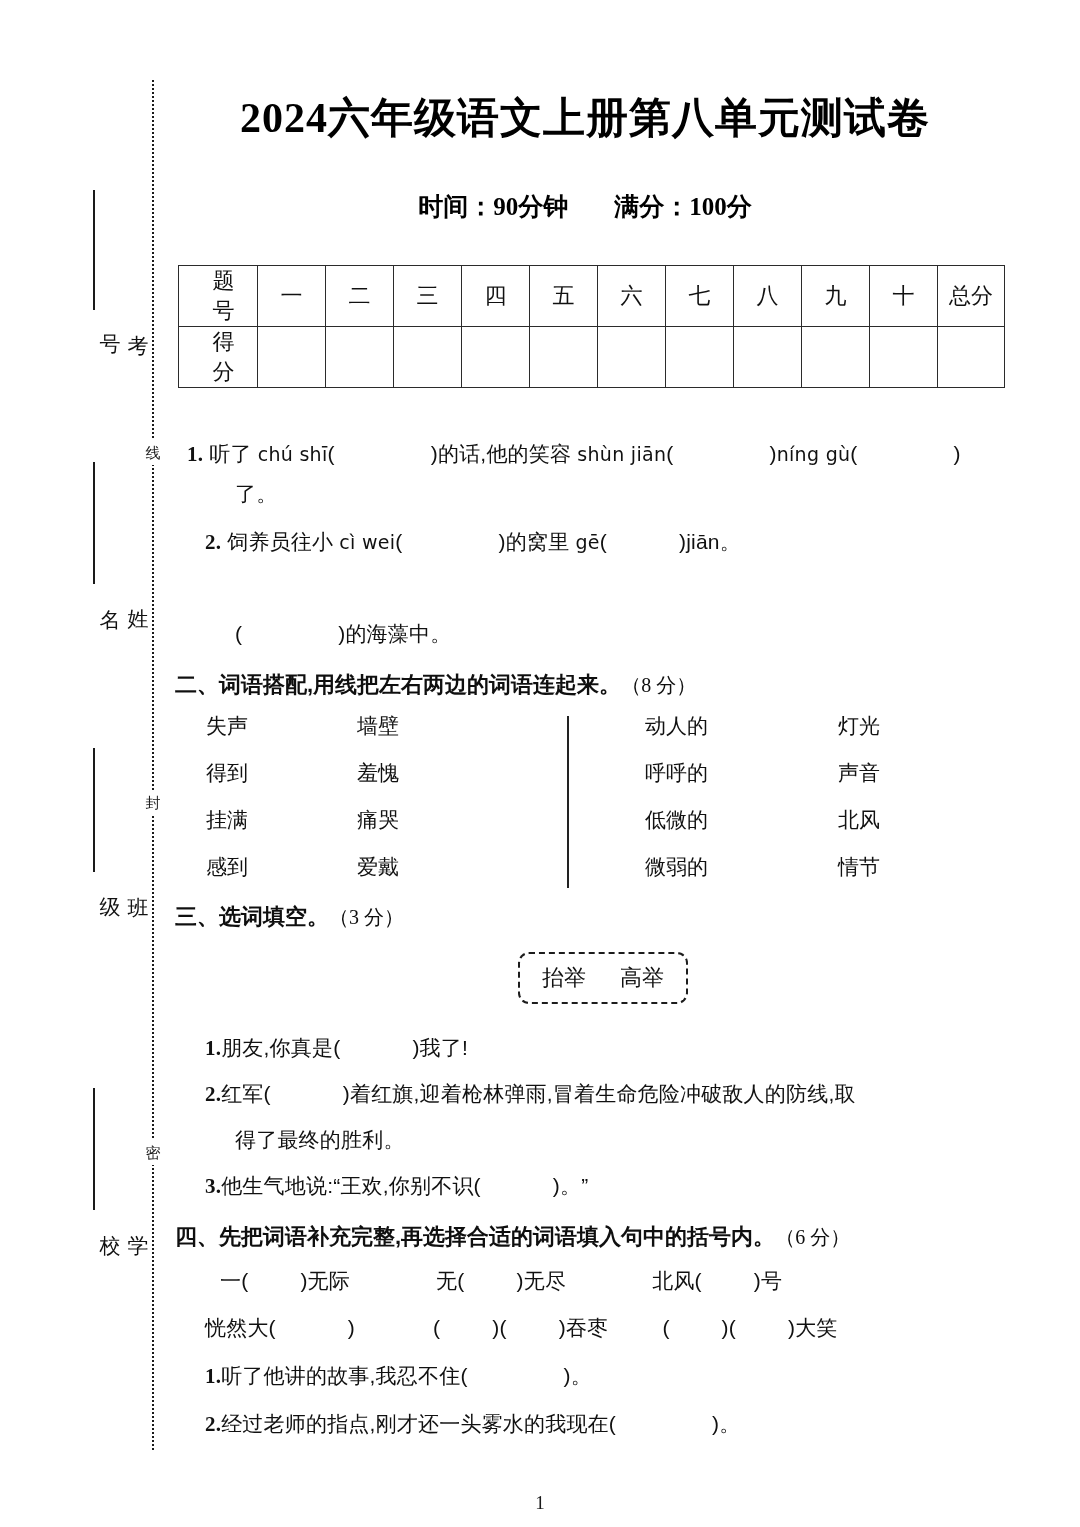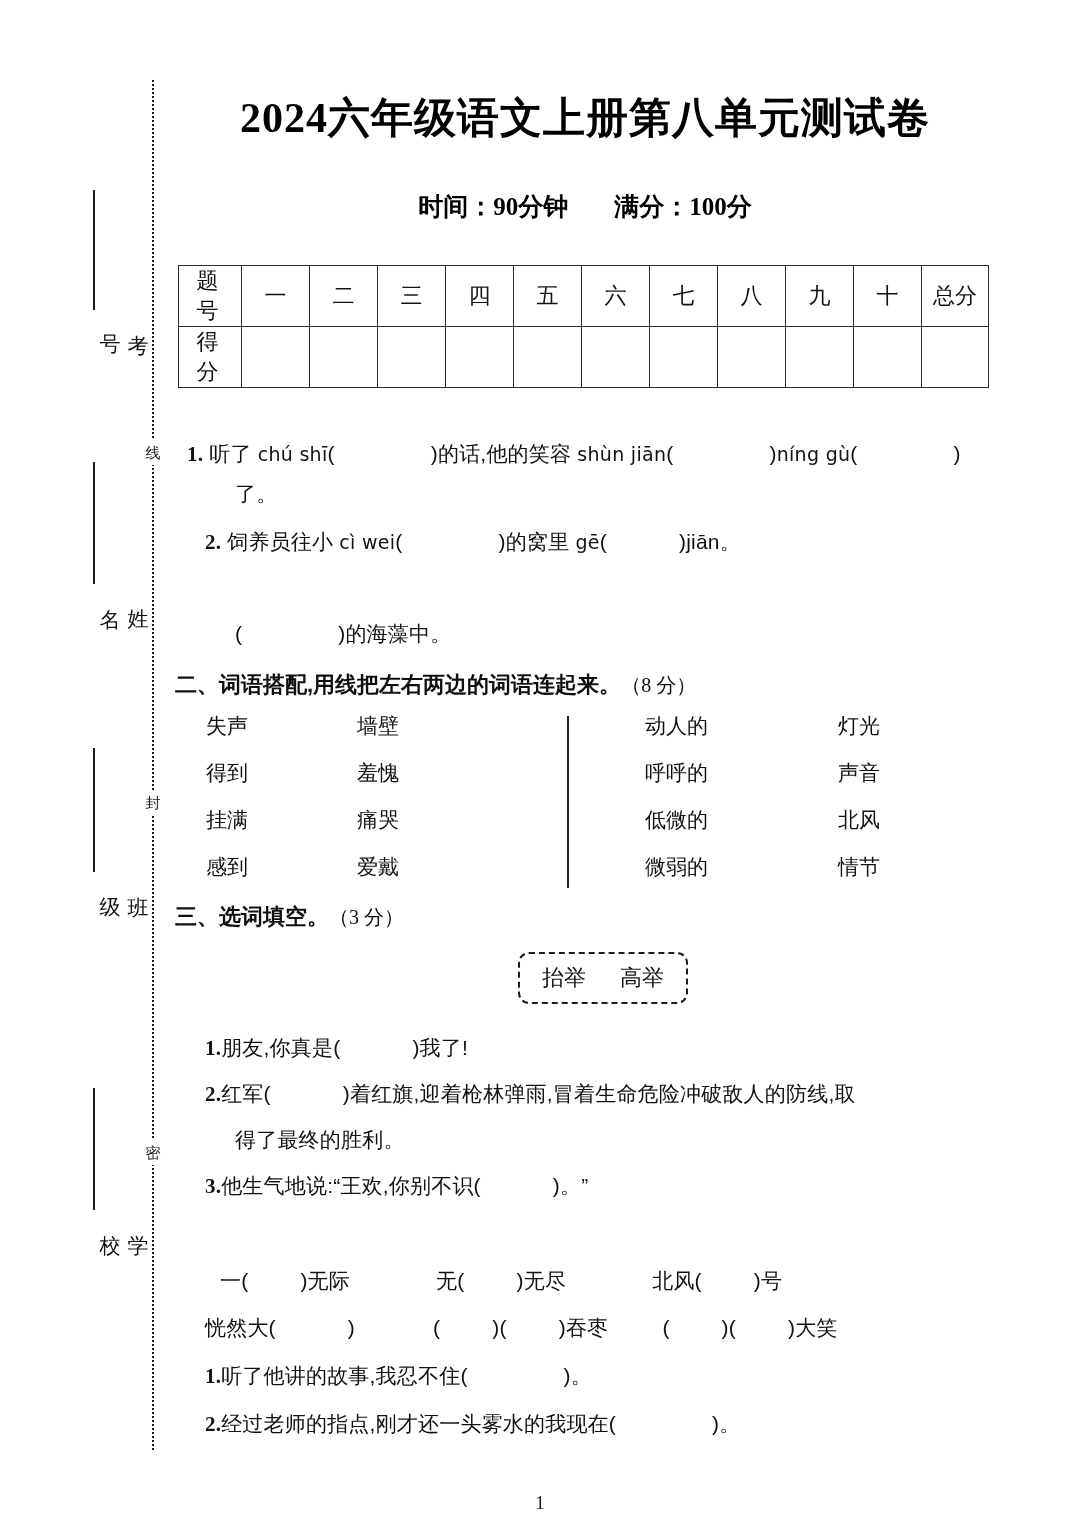--- a/index.html
+++ b/index.html
@@ -125,21 +125,21 @@
   }
   .score-table td {
     border: 1.6px solid #2b2b2b;
     height: 43px;
     text-align: center;
     vertical-align: middle;
     font-size: 22px;
     color: #111111;
     padding: 0;
   }
-  .score-table td.hdr-cell { width: 62px; letter-spacing: 5px; padding-left: 0; }
+  .score-table td.hdr-cell { width: 62px; letter-spacing: 5px; padding-left: 16px; }
   .score-table td.num-cell { width: 67px; }
   .score-table td.total-cell { width: 66px; }
 
   
   .sec-head {
     position: absolute;
     left: 0;
     font-size: 22px;
     font-weight: bold;
     font-family: "Liberation Sans", "DejaVu Sans", sans-serif;
@@ -352,20 +352,23 @@
 
   <div class="q-line" style="left:30px; top:1058px;">
     <span class="n">2.</span><span>红军(</span><span class="blank-m"></span><span>)着红旗,迎着枪林弹雨,冒着生命危险冲破敌人的防线,取</span>
   </div>
   <div class="q-line" style="left:60px; top:1104px;">得了最终的胜利。</div>
 
   <div class="q-line" style="left:30px; top:1150px;">
     <span class="n">3.</span><span>他生气地说:“王欢,你别不识(</span><span class="blank-m"></span><span>)。”</span>
   </div>
 
+  <div class="sec-head" style="top:1200px;">
+    <span>四、先把词语补充完整,再选择合适的词语填入句中的括号内。</span><span class="pts">（6 分）</span>
+  </div>
 
   <div class="q-line" style="left:45px; top:1245px;">
     <span><span>一(</span><span class="blank-s"></span><span>)无际</span></span>
     <span style="display:inline-block;width:74px;"></span>
     <span><span>无(</span><span class="blank-s"></span><span>)无尽</span></span>
     <span style="display:inline-block;width:74px;"></span>
     <span><span>北风(</span><span class="blank-s"></span><span>)号</span></span>
   </div>
 
   <div class="q-line" style="left:30px; top:1292px;">

